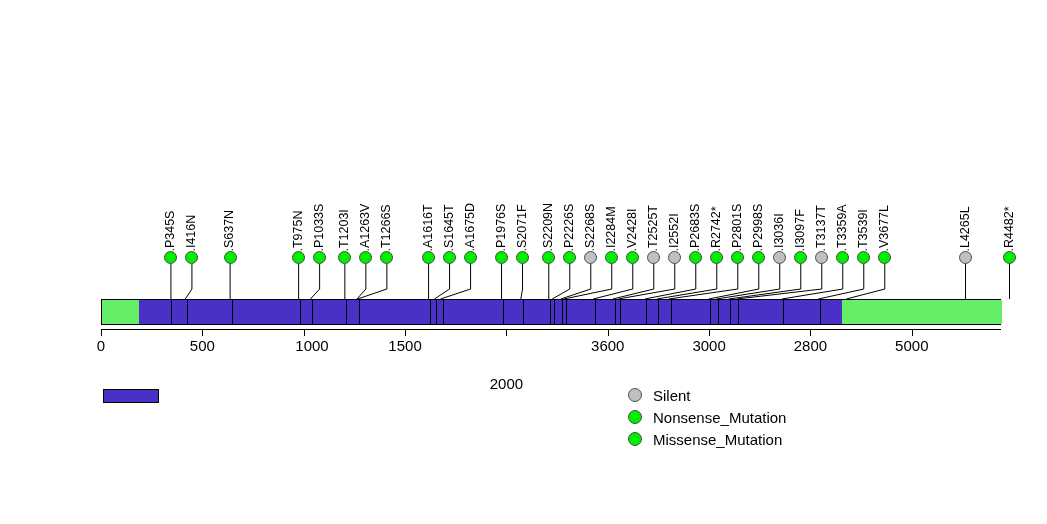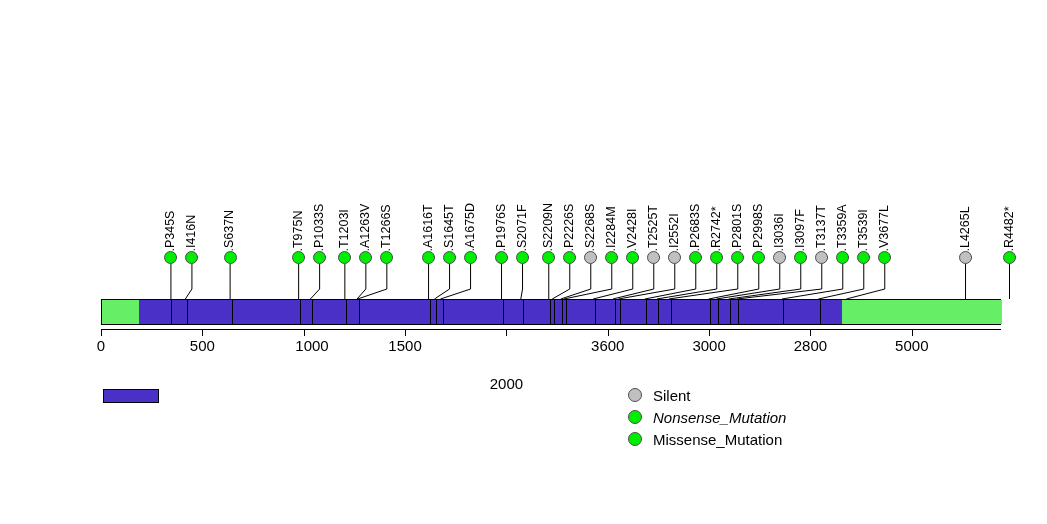--- a/index.html
+++ b/index.html
@@ -261,18 +261,18 @@
       <div class="axis-tick" style="left: 911.811px; top: 330px;"></div>
       <div class="axis-tick-label" style="left: 911.811px; top: 337px;">5000</div>
     </div>
 
   <div class="legend-swatch-rect" style="left:103px; top:389px; background:#4b30c8;"></div>
 
   <div id="legend-mutations">
       <div class="legend-dot" style="left: 628px; top: 388px; background: rgb(192, 192, 192);"></div>
       <div class="legend-text" style="left: 653px; top: 387px;">Silent</div>
       <div class="legend-dot" style="left: 628px; top: 410px; background: rgb(0, 238, 0);"></div>
-      <div class="legend-text" style="left: 653px; top: 409px; font-style: italic;">Nonsense_Mutation</div>
+      <div class="legend-text" style="left: 653px; top: 409px;">Nonsense_Mutation</div>
       <div class="legend-dot" style="left: 628px; top: 432px; background: rgb(0, 238, 0);"></div>
       <div class="legend-text" style="left: 653px; top: 431px;">Missense_Mutation</div>
     </div>
 
 </div>
 
 </body></html>

